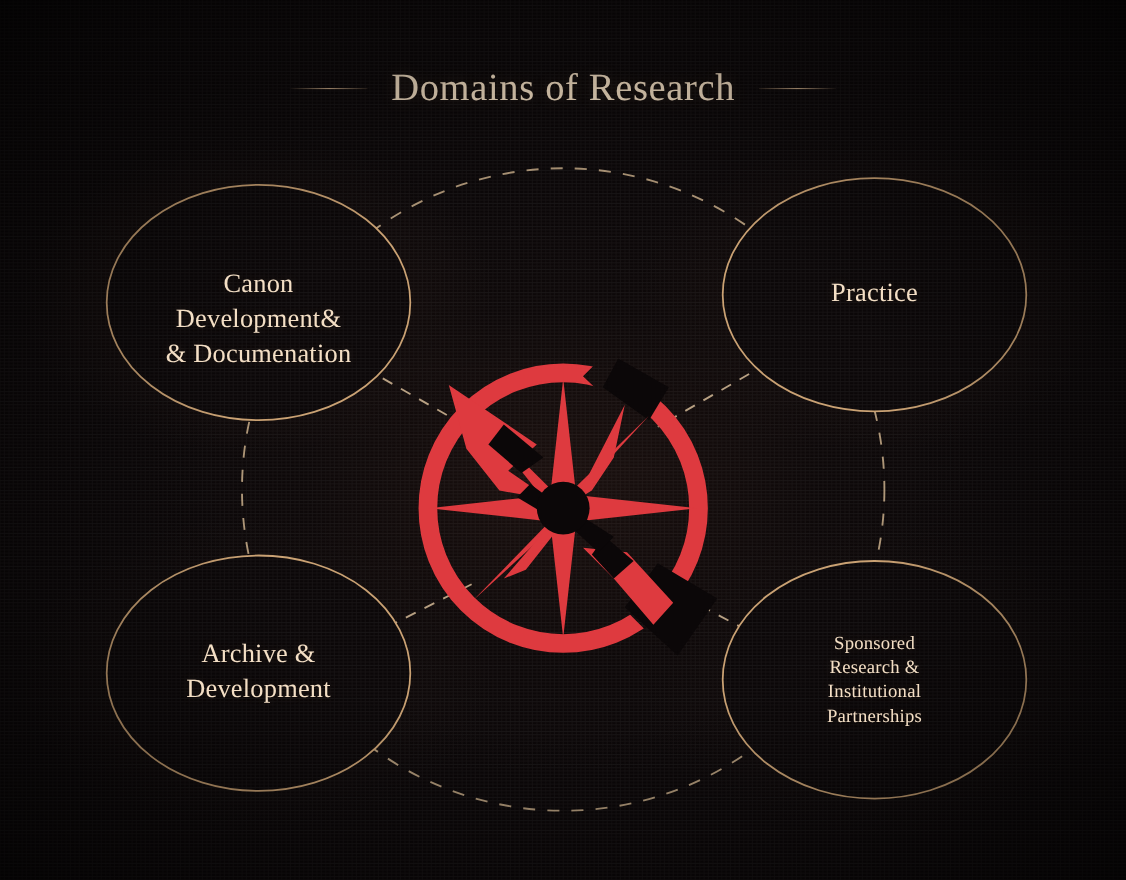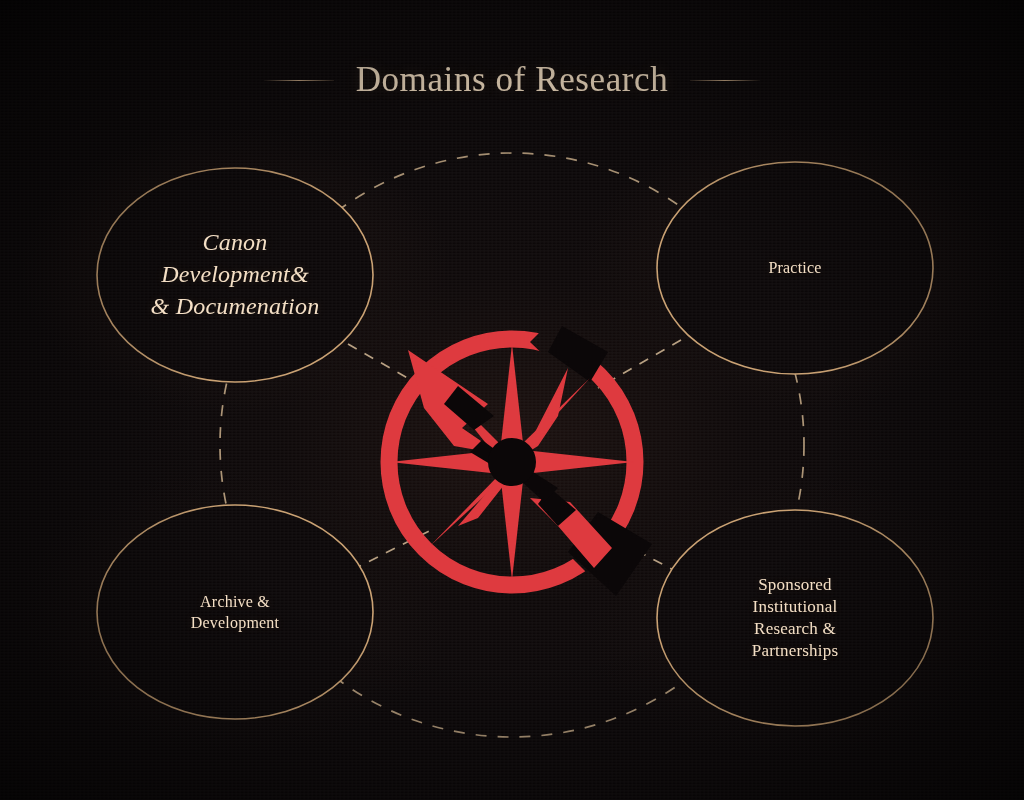--- a/index.html
+++ b/index.html
@@ -90,30 +90,30 @@
     display: flex;
     align-items: center;
     justify-content: center;
     text-align: center;
     box-sizing: border-box;
   }
   .node-label {
     position: relative;
     z-index: 3;
     color: #f4dfc5;
-    font-size: 16px;
+    font-size: 24px;
     line-height: 1.33;
     letter-spacing: 0.2px;
     padding: 0 14px;
     text-shadow: 0 0 10px rgba(220,178,128,0.14);
   }
   .node-label .ln { display: block; white-space: nowrap; }
 
   
-  #node-canon      { left: 97px;  top: 168px; width: 276px; height: 214px; font-style: italic; }
+  #node-canon      { left: 97px;  top: 184px; width: 276px; height: 214px; }
   #node-practice   { left: 657px; top: 162px; width: 276px; height: 212px; }
   #node-archive    { left: 97px;  top: 505px; width: 276px; height: 214px; }
   #node-sponsored  { left: 657px; top: 510px; width: 276px; height: 216px; }
 
   #node-canon .node-label     { font-size: 24px; }
   #node-sponsored .node-label { font-size: 17px; line-height: 1.30; }
 
   
   #compass {
     position: absolute;
@@ -177,22 +177,22 @@
   <div class="node" id="node-archive">
     <div class="node-label">
       <span class="ln">Archive &amp;</span>
       <span class="ln">Development</span>
     </div>
   </div>
 
   <div class="node" id="node-sponsored">
     <div class="node-label">
       <span class="ln">Sponsored</span>
+      <span class="ln">Research &amp;</span>
       <span class="ln">Institutional</span>
-      <span class="ln">Research &amp;</span>
       <span class="ln">Partnerships</span>
     </div>
   </div>
 
   <div id="compass">
     <svg viewBox="0 0 300 300">
       <defs>
         <clipPath id="ringclip">
 
           <path d="M0,0 H300 V300 H0 Z

